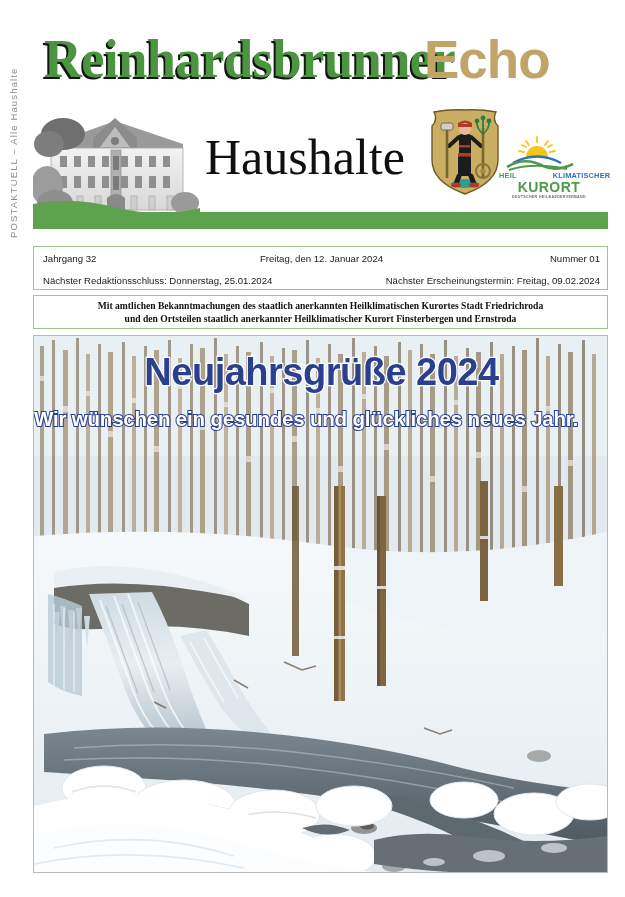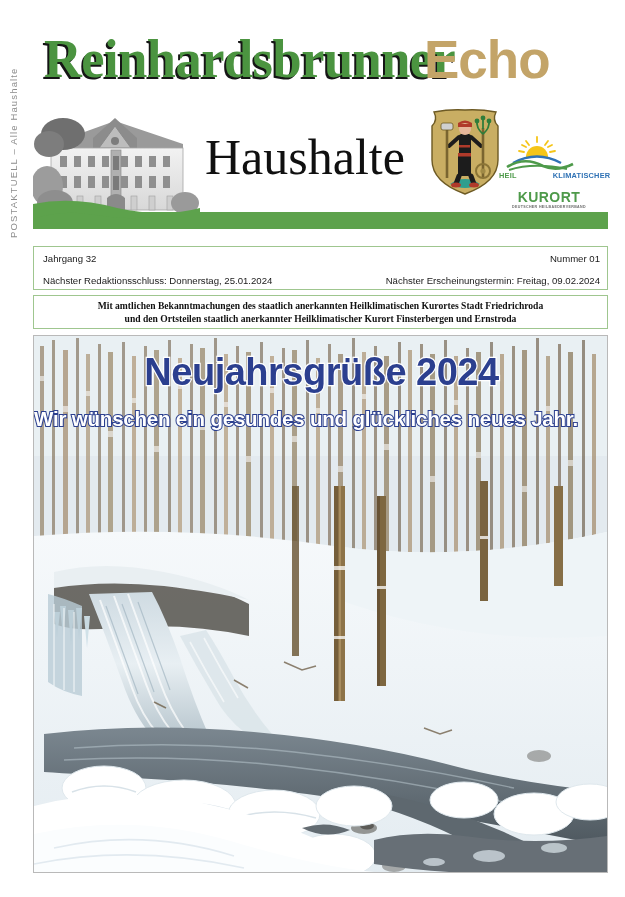--- a/index.html
+++ b/index.html
@@ -69,21 +69,21 @@
   .wappen{position:absolute;left:428px;top:108px;width:74px;height:88px;}
   
   .kurort{position:absolute;left:499px;top:136px;width:100px;height:66px;}
   .kurort-words{
     position:absolute;left:0;top:36px;width:100px;text-align:center;
     line-height:1;
   }
   .kw1{font-size:7.4px;font-weight:700;letter-spacing:.2px;}
   .kw1 .a{color:#4e9a4a;}
   .kw1 .b{color:#2f72b5;padding-left:36px;}
-  .kw2{font-size:14px;font-weight:700;color:#4e9a4a;letter-spacing:.4px;margin-top:11px;}
+  .kw2{font-size:14px;font-weight:700;color:#4e9a4a;letter-spacing:.4px;margin-top:1px;}
   .kw3{font-size:3.6px;font-weight:700;color:#6d6d6d;letter-spacing:.35px;margin-top:2px;}
 
   
   .infobox{
     position:absolute;left:33px;top:246px;width:575px;height:44px;
     border:1px solid #9fc68f;box-sizing:border-box;background:#fff;
   }
   .inforow{
     position:absolute;left:0;width:575px;height:22px;
     display:flex;align-items:center;
@@ -289,20 +289,21 @@
         </div>
         <div class="kw2">KURORT</div>
         <div class="kw3">DEUTSCHER HEILBAEDERVERBAND</div>
       </div>
     </div>
   </div>
 
   <div class="infobox">
     <div class="inforow r1">
       <span class="ir-left">Jahrgang 32</span>
+      <span class="ir-center">Freitag, den 12. Januar 2024</span>
       <span class="ir-right">Nummer 01</span>
     </div>
     <div class="inforow r2">
       <span class="ir-left">Nächster Redaktionsschluss: Donnerstag, 25.01.2024</span>
       <span class="ir-right2">Nächster Erscheinungstermin: Freitag, 09.02.2024</span>
     </div>
   </div>
 
   <div class="annbox">
     <div>Mit amtlichen Bekanntmachungen des staatlich anerkannten Heilklimatischen Kurortes Stadt Friedrichroda</div>

